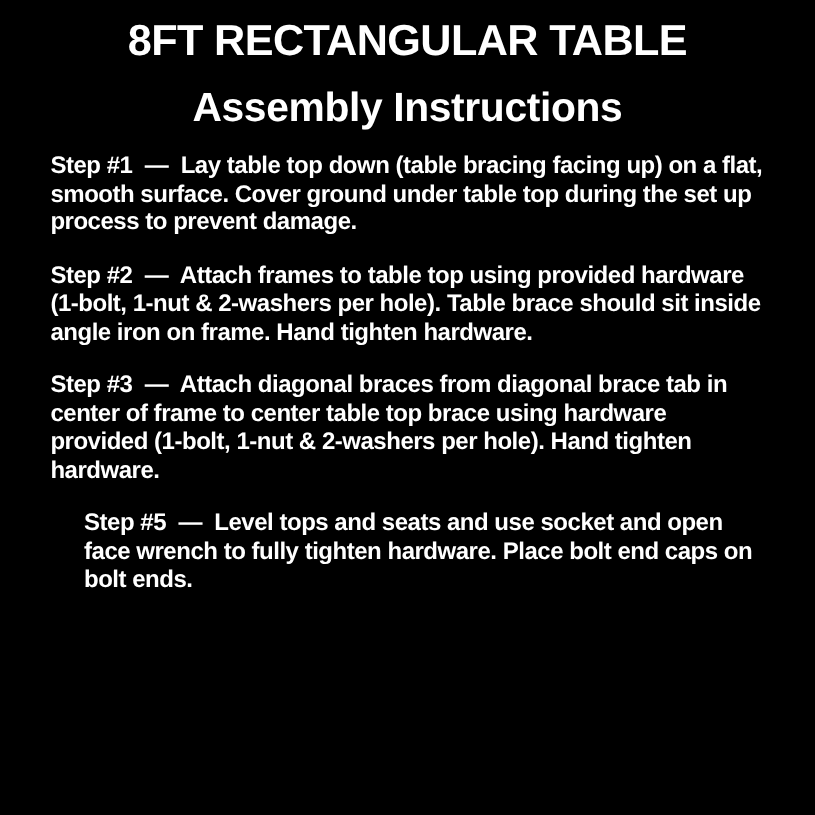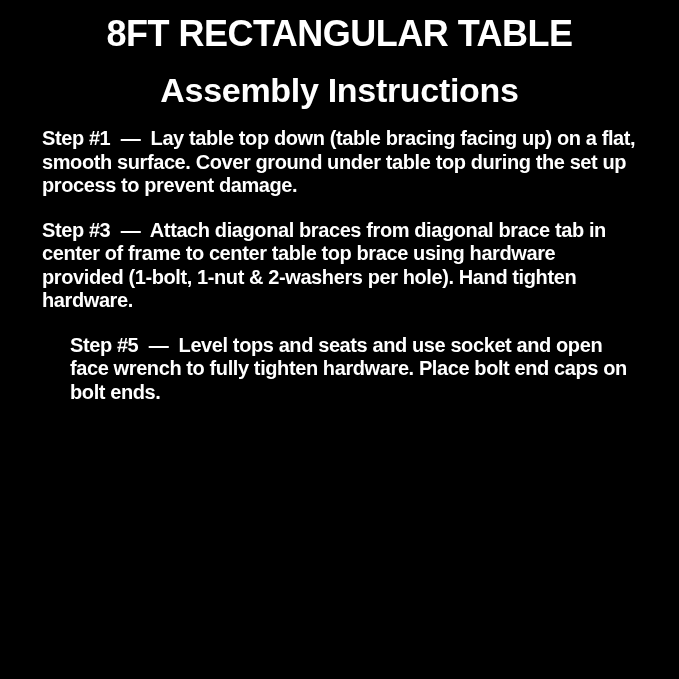--- a/index.html
+++ b/index.html
@@ -50,16 +50,17 @@
 <body>
 
 <div class="poster">
   <header>
     <h1 class="title">8FT RECTANGULAR TABLE</h1>
     <h2 class="subtitle">Assembly Instructions</h2>
   </header>
 
   <main class="steps">
     <p class="step">Step #1  —  Lay table top down (table bracing facing up) on a flat, smooth surface. Cover ground under table top during the set up process to prevent damage.</p>
+    <p class="step">Step #2  —  Attach frames to table top using provided hardware (1-bolt, 1-nut &amp; 2-washers per hole). Table brace should sit inside angle iron on frame. Hand tighten hardware.</p>
     <p class="step">Step #3  —  Attach diagonal braces from diagonal brace tab in center of frame to center table top brace using hardware provided (1-bolt, 1-nut &amp; 2-washers per hole). Hand tighten hardware.</p>
     <p class="step">Step #5  —  Level tops and seats and use socket and open face wrench to fully tighten hardware. Place bolt end caps on bolt ends.</p>
   </main>
 </div>
 
 </body></html>

